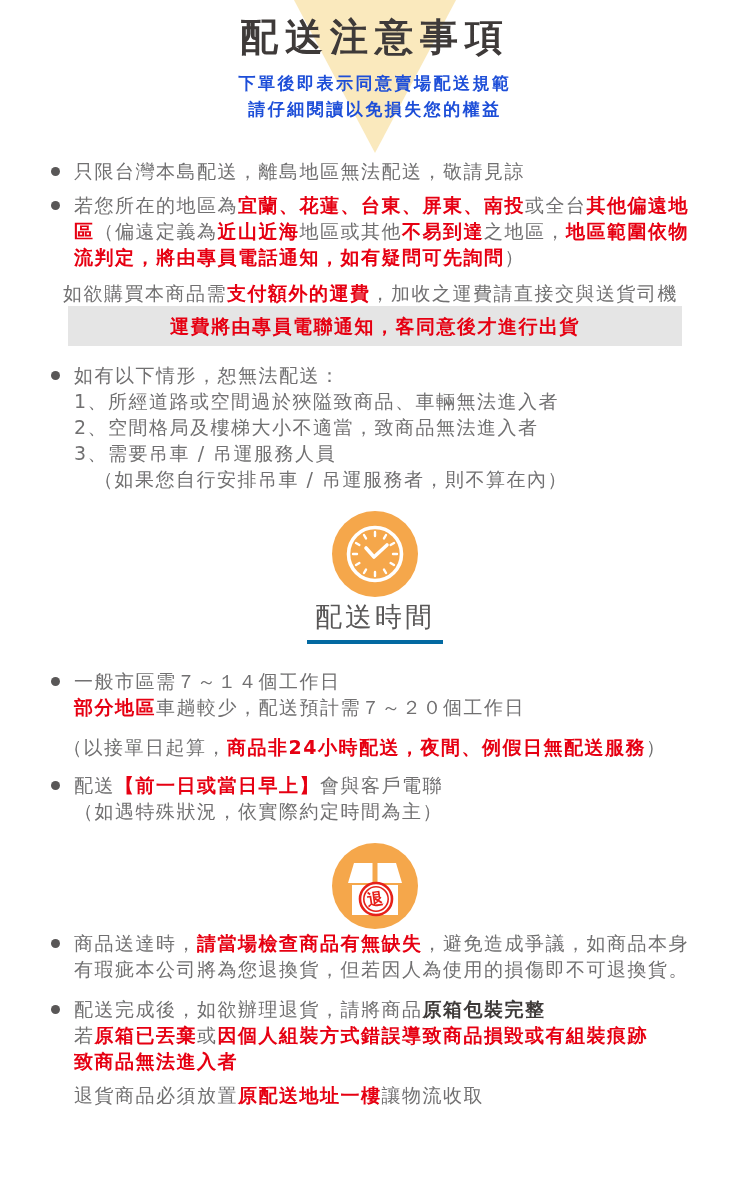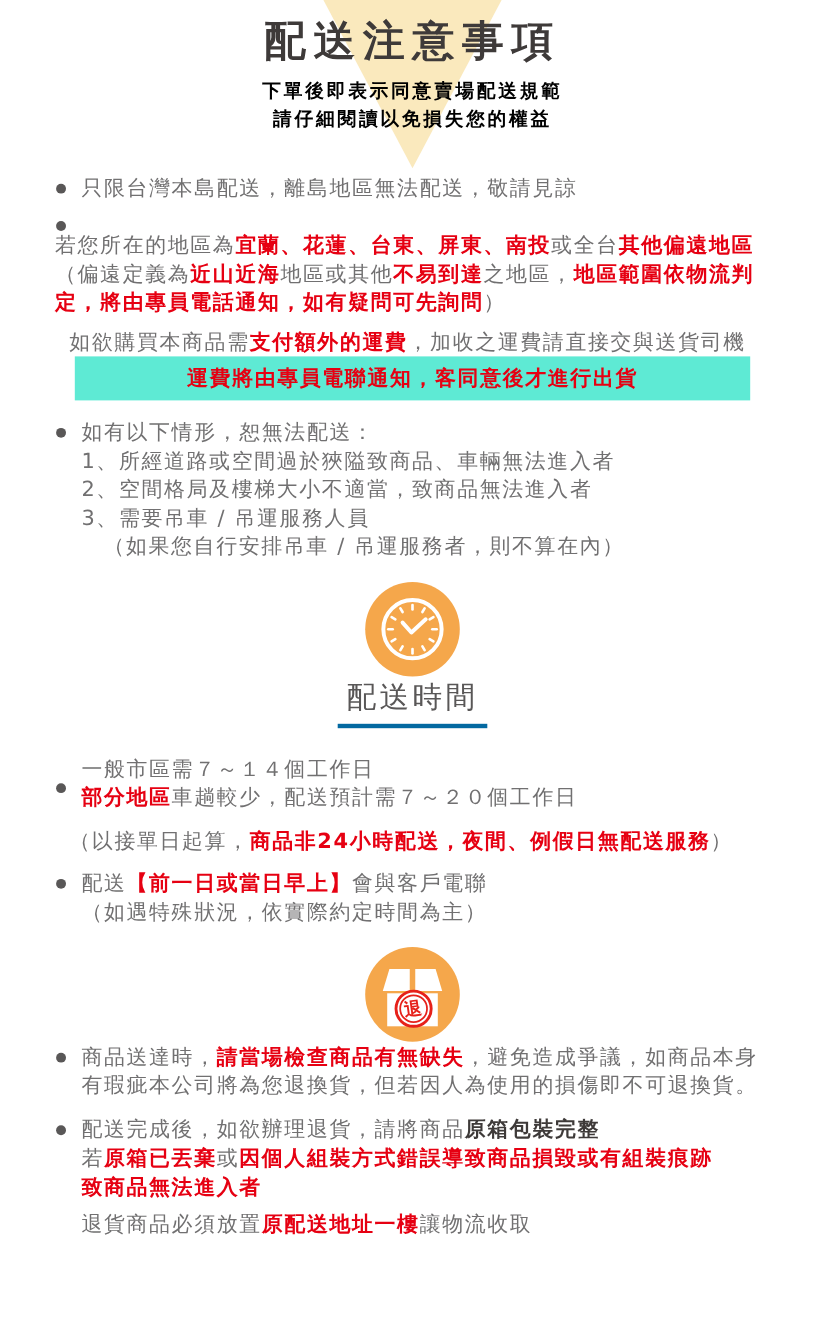--- a/index.html
+++ b/index.html
@@ -18,51 +18,51 @@
     width:0;height:0;z-index:0;
     border-left:81px solid transparent;
     border-right:81px solid transparent;
     border-top:153px solid #FAE9BD;
   }
   .title{
     position:relative;z-index:1;margin:0 0 10px 0;
     font-size:38px;font-weight:bold;color:#3E3A39;
     letter-spacing:7px;line-height:1.15;
   }
-  .subtitle{position:relative;z-index:1;color:#000000;font-weight:bold;
+  .subtitle{position:relative;z-index:1;color:#1d4ed8;font-weight:bold;
     font-size:17px;line-height:26px;letter-spacing:2.5px;}
 
   
   .content{position:relative;z-index:1;padding:0 50px;font-size:19px;line-height:26px;letter-spacing:1.5px;}
   .bullet{display:flex;align-items:flex-start;}
   .dot{flex:none;width:9px;height:9px;border-radius:50%;background:#595757;margin:9px 14px 0 1px;}
   .bt{flex:1;}
   .red{color:#E60012;font-weight:bold;}
   .dark{color:#3E3A39;font-weight:bold;}
   .indent1{padding-left:20px;}
 
   .mt-notes{margin-top:36px;}
   .mb8{margin-bottom:8px;}
-  .mb10{margin-bottom:10px;flex-direction:column;}
+  .mb10{margin-bottom:10px;}
   .para{margin-left:13px;}
   .highlight-box{
-    margin:0 18px 16px 18px;background:#5eead4;
+    margin:0 18px 16px 18px;background:#e5e5e5;
     text-align:center;padding:7px 0;
   }
 
   
   .section-head{text-align:center;}
   .icon-wrap{margin-top:18px;line-height:0;}
   .section-title{
     display:inline-block;margin:2px 0 0 0;
     font-size:27px;font-weight:500;color:#595757;letter-spacing:3px;
     border-bottom:4px solid #0369a1;padding:0 8px 7px 8px;line-height:1.25;
   }
 
-  .mt24{margin-top:24px;align-items:center;}
+  .mt24{margin-top:24px;}
   .mt14{margin-top:14px;}
   .mt12{margin-top:12px;}
   .mt22{}
   .mt8{margin-top:8px;}
   .closing{margin-left:24px;margin-top:8px;}
 </style>
 </head>
 <body>
 
 <div class="page">

